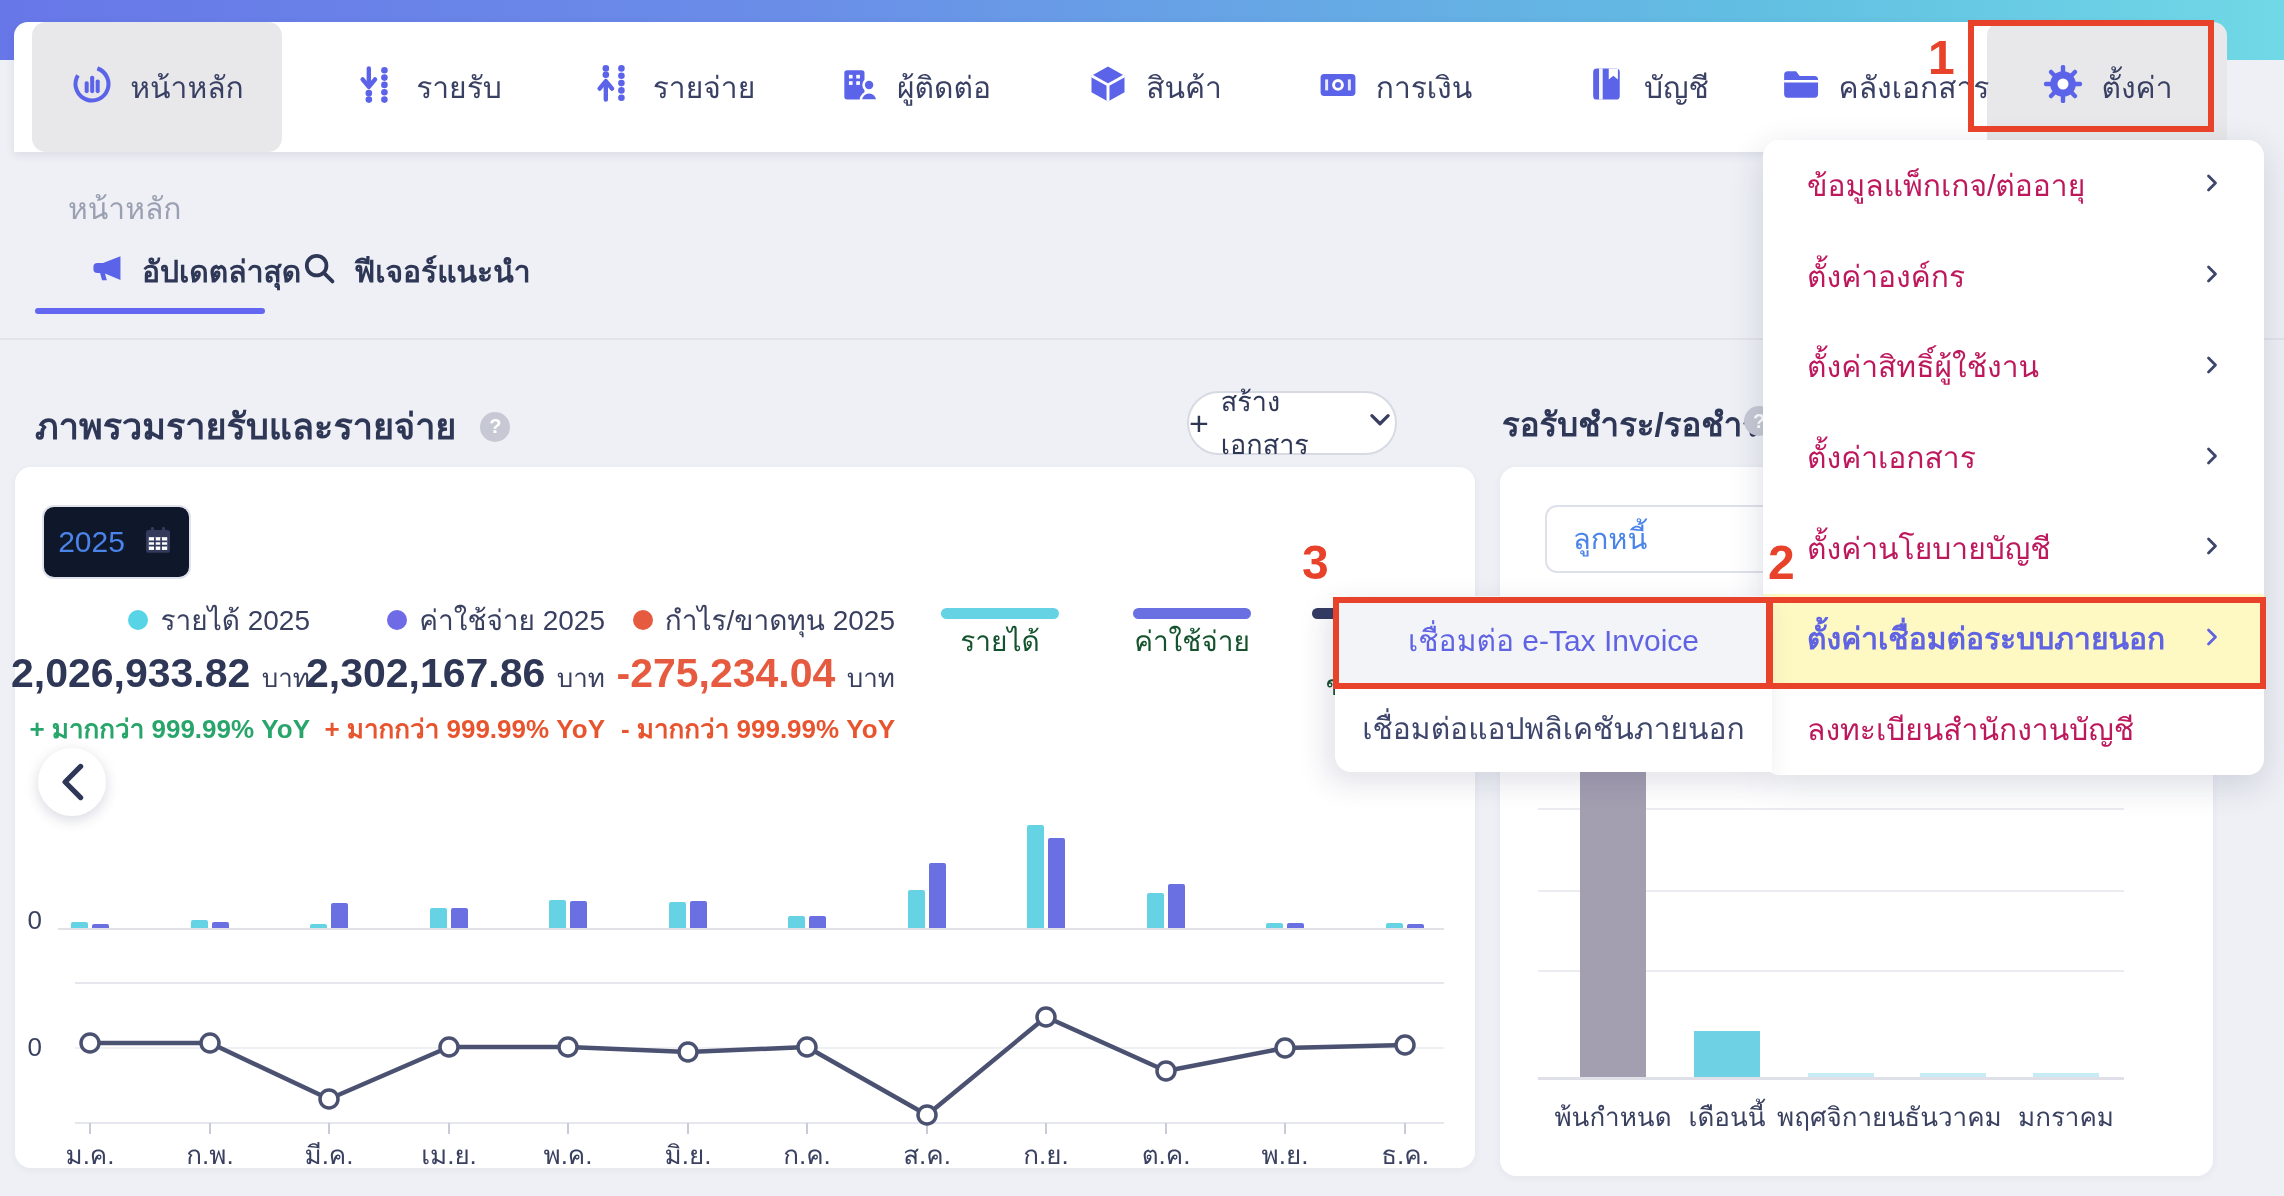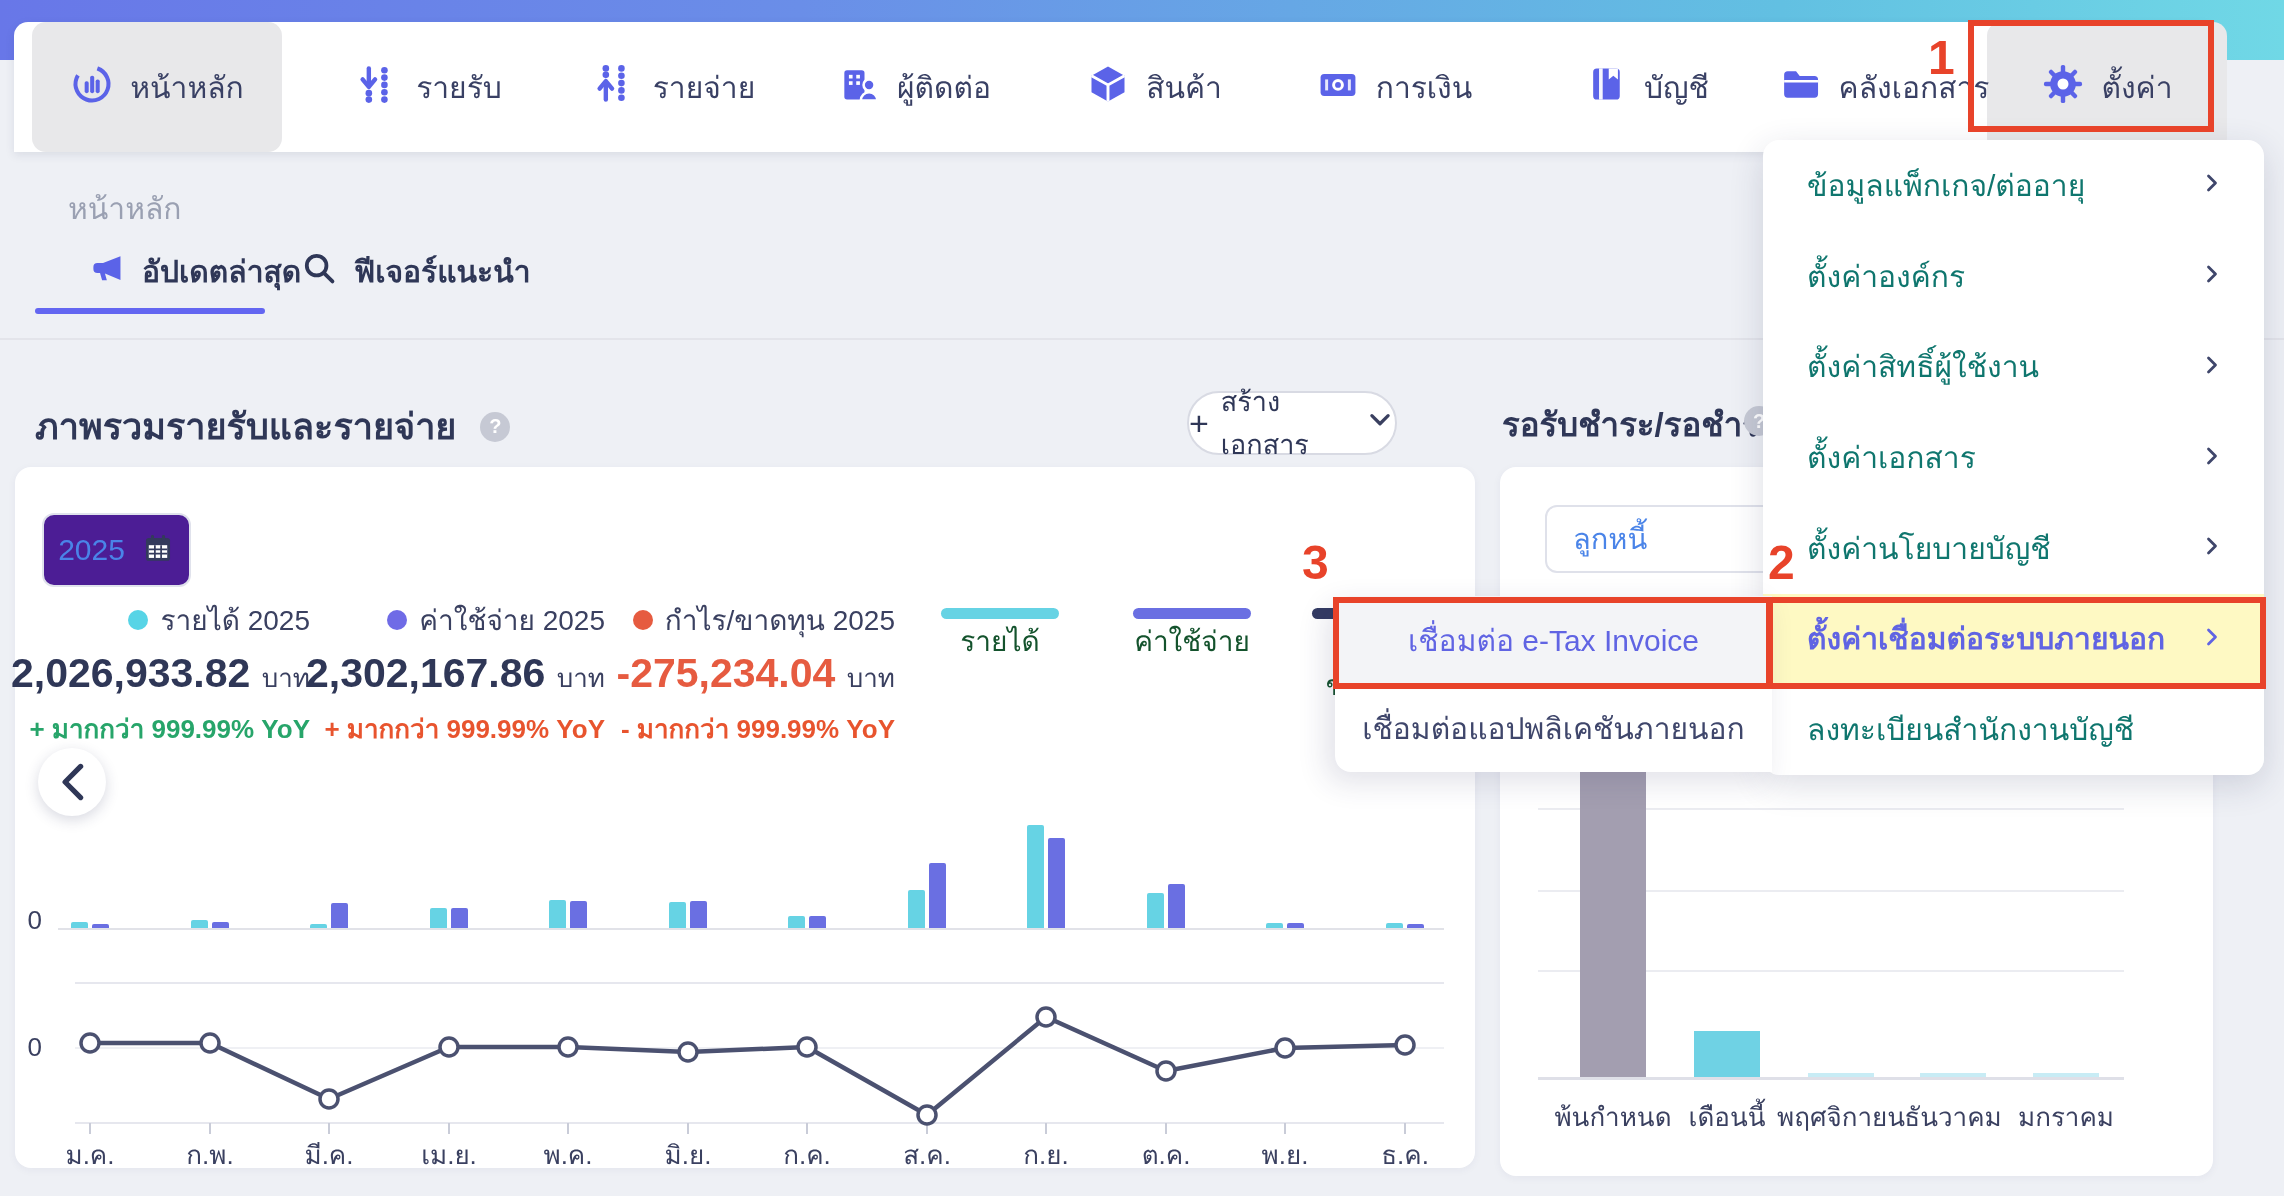--- a/index.html
+++ b/index.html
@@ -24,22 +24,22 @@
   .section-title{font-size:36px;font-weight:bold;color:#2f3757;}
   .help-badge{display:inline-flex;width:30px;height:30px;border-radius:50%;background:#c6c9d4;color:#fff;
     font-size:20px;align-items:center;justify-content:center;font-weight:bold;}
   #create-doc-btn{left:1187px;top:391px;width:206px;height:60px;background:#fff;border:2px solid #d8dae3;
     border-radius:32px;display:flex;align-items:center;justify-content:center;gap:12px;font-size:27px;color:#2f3757;cursor:pointer;}
   
   .card{background:#fff;border-radius:16px;box-shadow:0 2px 8px rgba(40,45,90,.05);}
   #overview-card{left:15px;top:467px;width:1460px;height:701px;}
   #aging-card{left:1500px;top:467px;width:713px;height:709px;}
   
-  #year-selector{left:42px;top:505px;width:145px;height:70px;background:#4c1d95;border:2px solid #e0e2ec;border-radius:12px;
-    display:flex;align-items:center;justify-content:center;gap:16px;cursor:pointer;margin-top:8px;}
+  #year-selector{left:42px;top:505px;width:145px;height:70px;background:#0f172a;border:2px solid #e0e2ec;border-radius:12px;
+    display:flex;align-items:center;justify-content:center;gap:16px;cursor:pointer;}
   #year-selector .yr{color:#4a84e8;font-size:30px;}
   
   .stat-col{position:absolute;top:598px;text-align:right;}
   .stat-label{font-size:28px;color:#3a4060;display:flex;align-items:center;justify-content:flex-end;gap:12px;}
   .dot{width:20px;height:20px;border-radius:50%;display:inline-block;}
   .stat-value{font-size:41px;font-weight:bold;color:#2f3757;margin-top:8px;}
   .stat-unit{font-size:26px;font-weight:normal;color:#3a4060;}
   .stat-yoy{font-size:26px;font-weight:bold;margin-top:10px;}
   
   .legend-item{position:absolute;top:608px;text-align:center;cursor:pointer;}
@@ -58,21 +58,21 @@
     display:flex;align-items:center;justify-content:space-between;padding:0 26px;box-sizing:border-box;cursor:pointer;}
   #receivable-select .val{color:#4a84e8;font-size:29px;}
   .rgrid{position:absolute;left:1538px;width:586px;height:2px;background:#ebecf1;}
   #aging-baseline{left:1538px;top:1077px;width:586px;height:3px;background:#dfe0e8;}
   .aging-label{position:absolute;top:1096px;width:160px;text-align:center;font-size:26px;color:#3a4060;}
   .aging-bar{position:absolute;}
   
   #settings-menu{left:1763px;top:140px;width:501px;height:635px;background:#fff;border-radius:16px;
     box-shadow:0 10px 34px rgba(40,45,90,.16);z-index:10;display:flex;flex-direction:column;overflow:hidden;}
   .menu-row{flex:1;display:flex;align-items:center;justify-content:space-between;padding:0 40px 0 44px;
-    font-size:30px;color:#0f766e;cursor:pointer;}
+    font-size:30px;color:#be185d;cursor:pointer;}
   .menu-row.hl{background:#fef9c3;color:#6064e3;font-weight:bold;}
   #settings-submenu{left:1335px;top:596px;width:437px;height:176px;background:#fff;border-radius:16px 0 0 16px;
     box-shadow:-8px 10px 30px rgba(40,45,90,.14);z-index:10;display:flex;flex-direction:column;overflow:hidden;}
   .submenu-row{flex:1;display:flex;align-items:center;justify-content:center;font-size:30px;color:#3f466b;cursor:pointer;}
   .submenu-row.hl{background:#f3f4f7;color:#6064e3;}
   .chev{font-weight:bold;}
   
   .red-box{position:absolute;border:6px solid #e8432a;z-index:20;pointer-events:none;}
   .red-num{position:absolute;color:#e8432a;font-size:48px;font-weight:bold;z-index:21;}
 </style>

